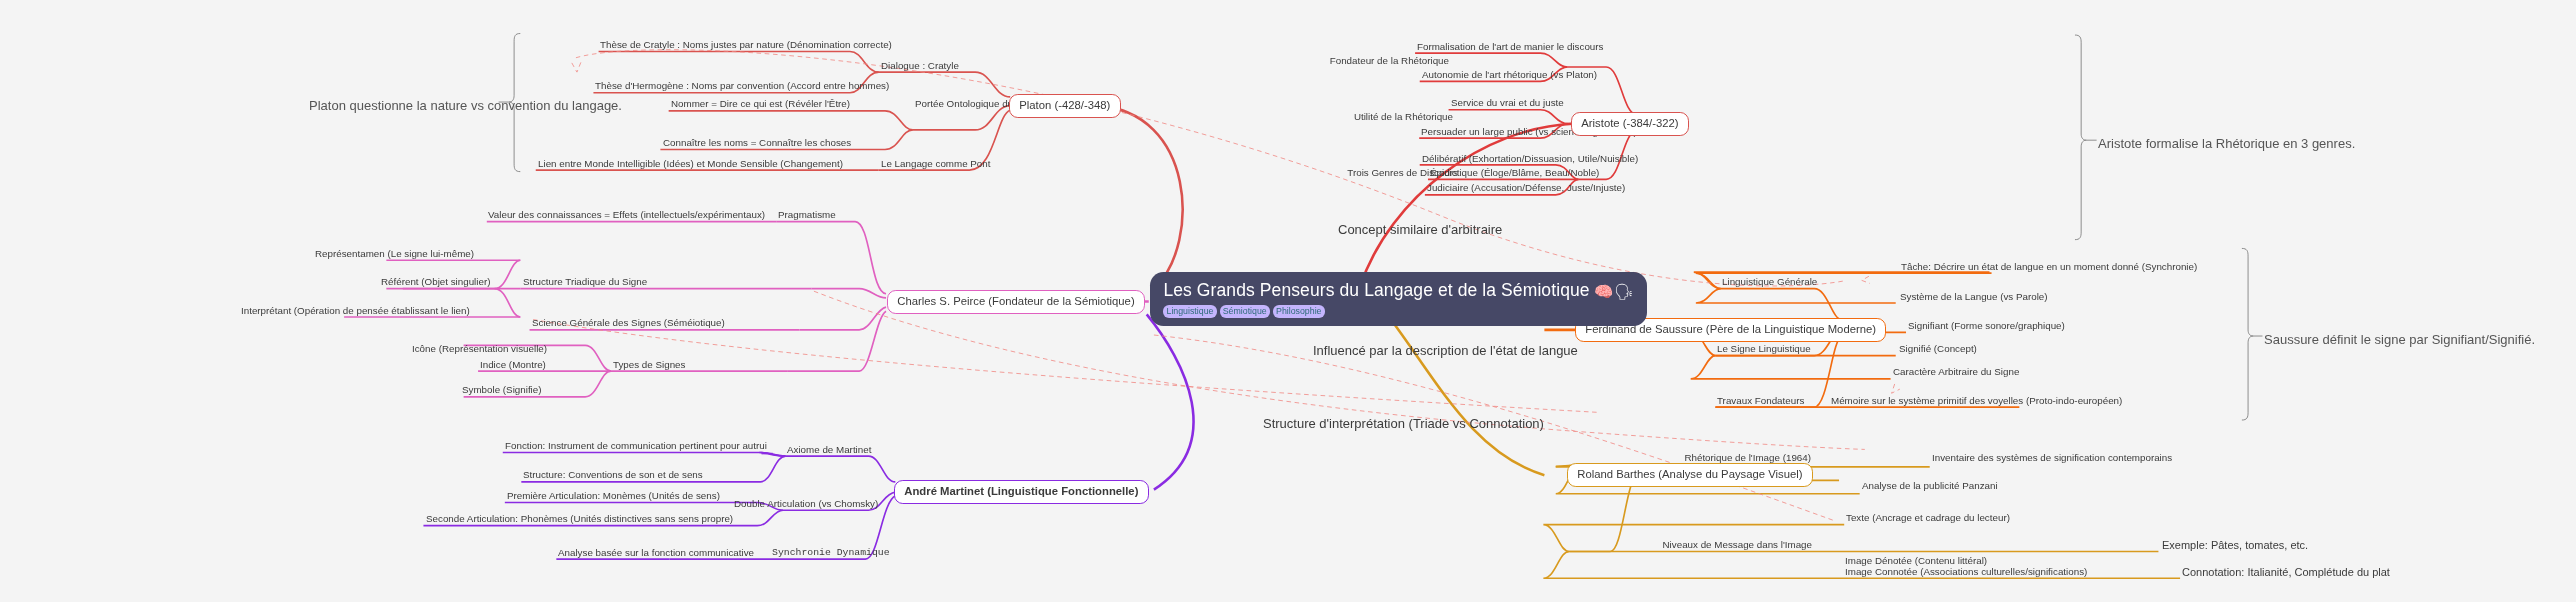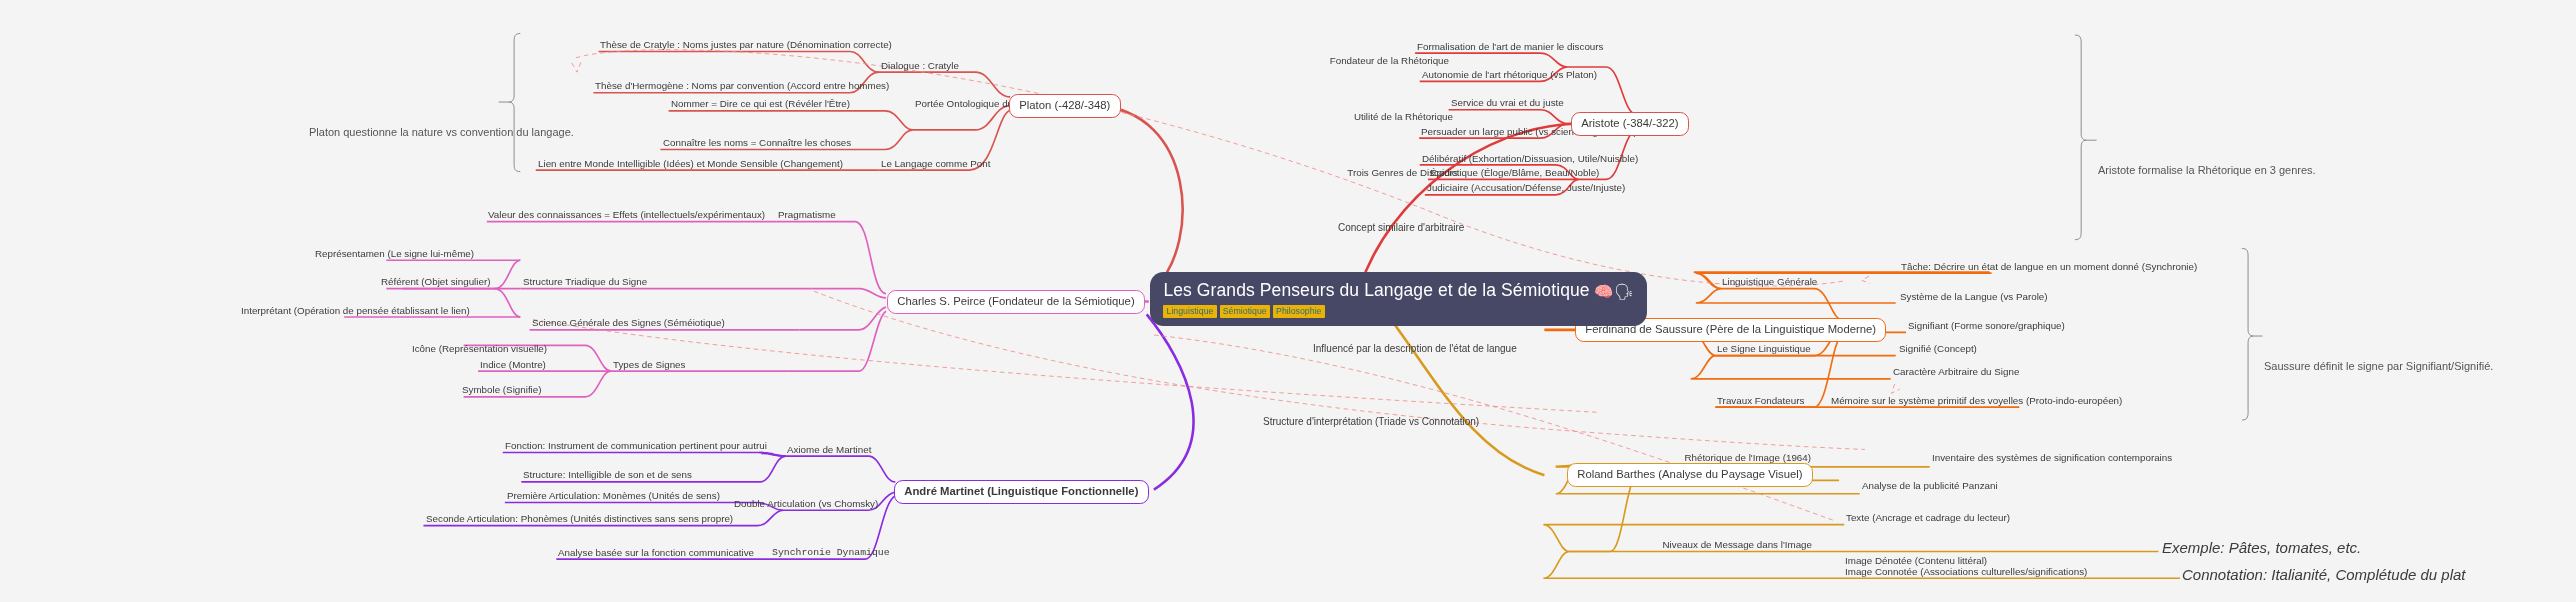--- a/index.html
+++ b/index.html
@@ -25,25 +25,25 @@
   }
   .central-title{
     color:#ffffff;
     font-size:17.5px;
     line-height:1.05;
     white-space:nowrap;
     letter-spacing:0.1px;
   }
   .central-tags{display:flex;gap:3.1px;}
   .tag{
-    background:#eab308;
+    background:#c4b5fd;
     color:#2f6b7a;
     font-size:8.8px;
     padding:1px 3.1px 1.5px 3.1px;
-    border-radius:1px;
+    border-radius:6px;
     white-space:nowrap;
     line-height:1.25;
   }
   .brain-emoji{font-size:15.5px;vertical-align:-1px;}
 
   
   .pill{
     position:absolute;
     background:#ffffff;
     border:1.5px solid #cccccc;
@@ -65,37 +65,36 @@
   
   .lbl{
     position:absolute;
     color:#3b3b3b;
     white-space:nowrap;
     z-index:25;
     line-height:1;
   }
   .lbl.l2{font-size:9.8px;}
   .lbl.l3{font-size:9.8px;}
-  .lbl.l4{font-size:15px;font-style:italic;}
+  .lbl.l4{font-size:11px;}
 
   
   .note{
     position:absolute;
     color:#555555;
-    font-size:11px;
+    font-size:13px;
     white-space:nowrap;
     z-index:25;
     line-height:1;
-    margin-top:28px;
   }
   
   .xlabel{
     position:absolute;
     color:#3b3b3b;
-    font-size:10px;
+    font-size:13px;
     white-space:nowrap;
     z-index:26;
     line-height:1;
     background:transparent;
   }
 </style>
 </head>
 <body>
 
 <div id="stage">
@@ -298,21 +297,21 @@
 <div class="lbl l3" style="left:1899px;top:344px;"><span>Signifié (Concept)</span></div>
 <div class="lbl l3" style="left:1893px;top:367px;"><span>Caractère Arbitraire du Signe</span></div>
 
 <div class="lbl l2" style="left:1717px;top:396px;"><span>Travaux Fondateurs</span></div>
 <div class="lbl l3" style="left:1831px;top:396px;"><span>Mémoire sur le système primitif des voyelles (Proto-indo-européen)</span></div>
 
 <div class="pill purple" style="left:894px;top:480px;"><span>André Martinet (Linguistique Fonctionnelle)</span></div>
 
 <div class="lbl l2" style="left:787px;top:445px;"><span>Axiome de Martinet</span></div>
 <div class="lbl l3" style="left:505px;top:441px;"><span>Fonction: Instrument de communication pertinent pour autrui</span></div>
-<div class="lbl l3" style="left:523px;top:470px;"><span>Structure: Intelligible de son et de sens</span></div>
+<div class="lbl l3" style="left:523px;top:470px;"><span>Structure: Conventions de son et de sens</span></div>
 
 <div class="lbl l2" style="left:734px;top:499px;"><span>Double Articulation (vs Chomsky)</span></div>
 <div class="lbl l3" style="left:507px;top:491px;"><span>Première Articulation: Monèmes (Unités de sens)</span></div>
 <div class="lbl l3" style="left:426px;top:514px;"><span>Seconde Articulation: Phonèmes (Unités distinctives sans sens propre)</span></div>
 
 <div class="lbl l2" style="left:772px;top:548px;font-family:Liberation Mono, monospace;"><span>Synchronie Dynamique</span></div>
 <div class="lbl l3" style="left:558px;top:548px;"><span>Analyse basée sur la fonction communicative</span></div>
 
 <div class="pill gold" style="left:1567px;top:463px;"><span>Roland Barthes (Analyse du Paysage Visuel)</span></div>
 

